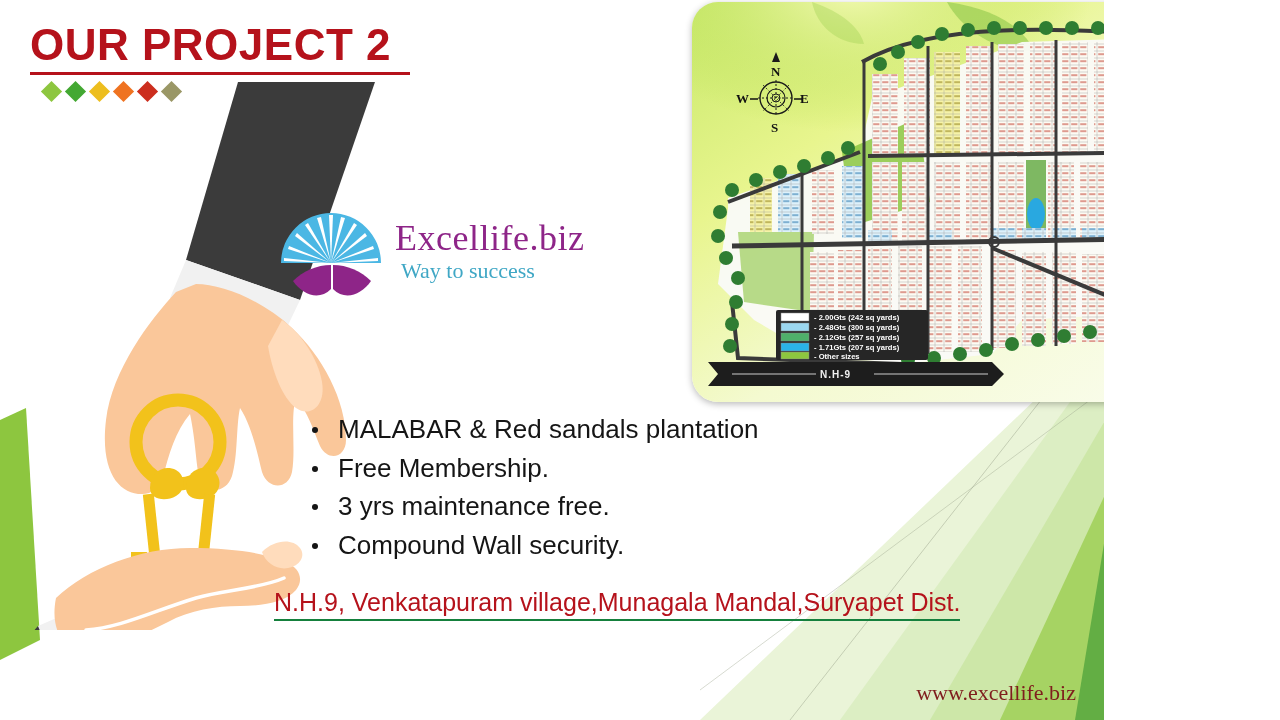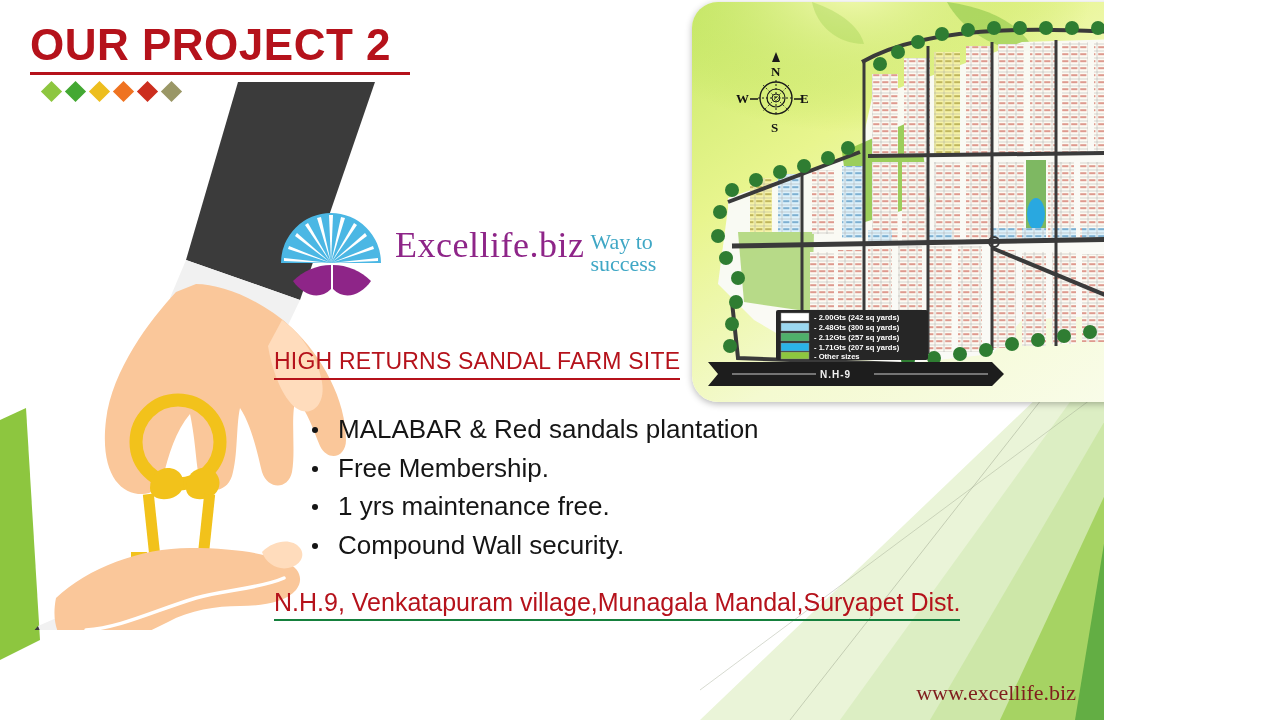--- a/index.html
+++ b/index.html
@@ -67,21 +67,21 @@
     position: absolute;
     left: 277px;
     top: 196px;
     width: 330px;
     height: 110px;
     display: flex;
     align-items: center;
     gap: 10px;
   }
   .logo-mark { width: 108px; height: 104px; flex: none; }
-  .logo-text { display: flex; line-height: 1; }
+  .logo-text { display: flex; flex-direction: column; line-height: 1; }
   .logo-name {
     font-family: "Liberation Serif", serif;
     font-size: 36px;
     color: #8E2588;
     letter-spacing: 0.5px;
   }
   .logo-tag {
     font-family: "Liberation Serif", serif;
     font-size: 22px;
     color: #3FA7C5;
@@ -262,26 +262,25 @@
       </g>
       <path d="M54,66 C40,66 26,72 16,82 C26,96 42,102 54,90 Z" fill="#8E2588"></path>
       <path d="M56,66 C70,66 84,72 94,82 C84,96 68,102 56,90 Z" fill="#8E2588"></path>
     </svg>
     <div class="logo-text">
       <span class="logo-name">Excellife.biz</span>
       <span class="logo-tag">Way to success</span>
     </div>
   </div>
 
-  <div class="headline">HIGH RETURNS SANDAL FARM SITE</div>
 
   <ul class="bullets">
     <li>MALABAR &amp; Red sandals plantation</li>
     <li>Free Membership.</li>
-    <li>1 yrs maintenance free.</li>
+    <li>3 yrs maintenance free.</li>
     <li>Compound Wall security.</li>
   </ul>
 
   <div class="address">N.H.9, Venkatapuram village,Munagala Mandal,Suryapet Dist.</div>
 
   <div class="website">www.excellife.biz</div>
 
   <div class="map-panel">
     <svg viewBox="0 0 580 400" xmlns="http://www.w3.org/2000/svg">
       <defs>

